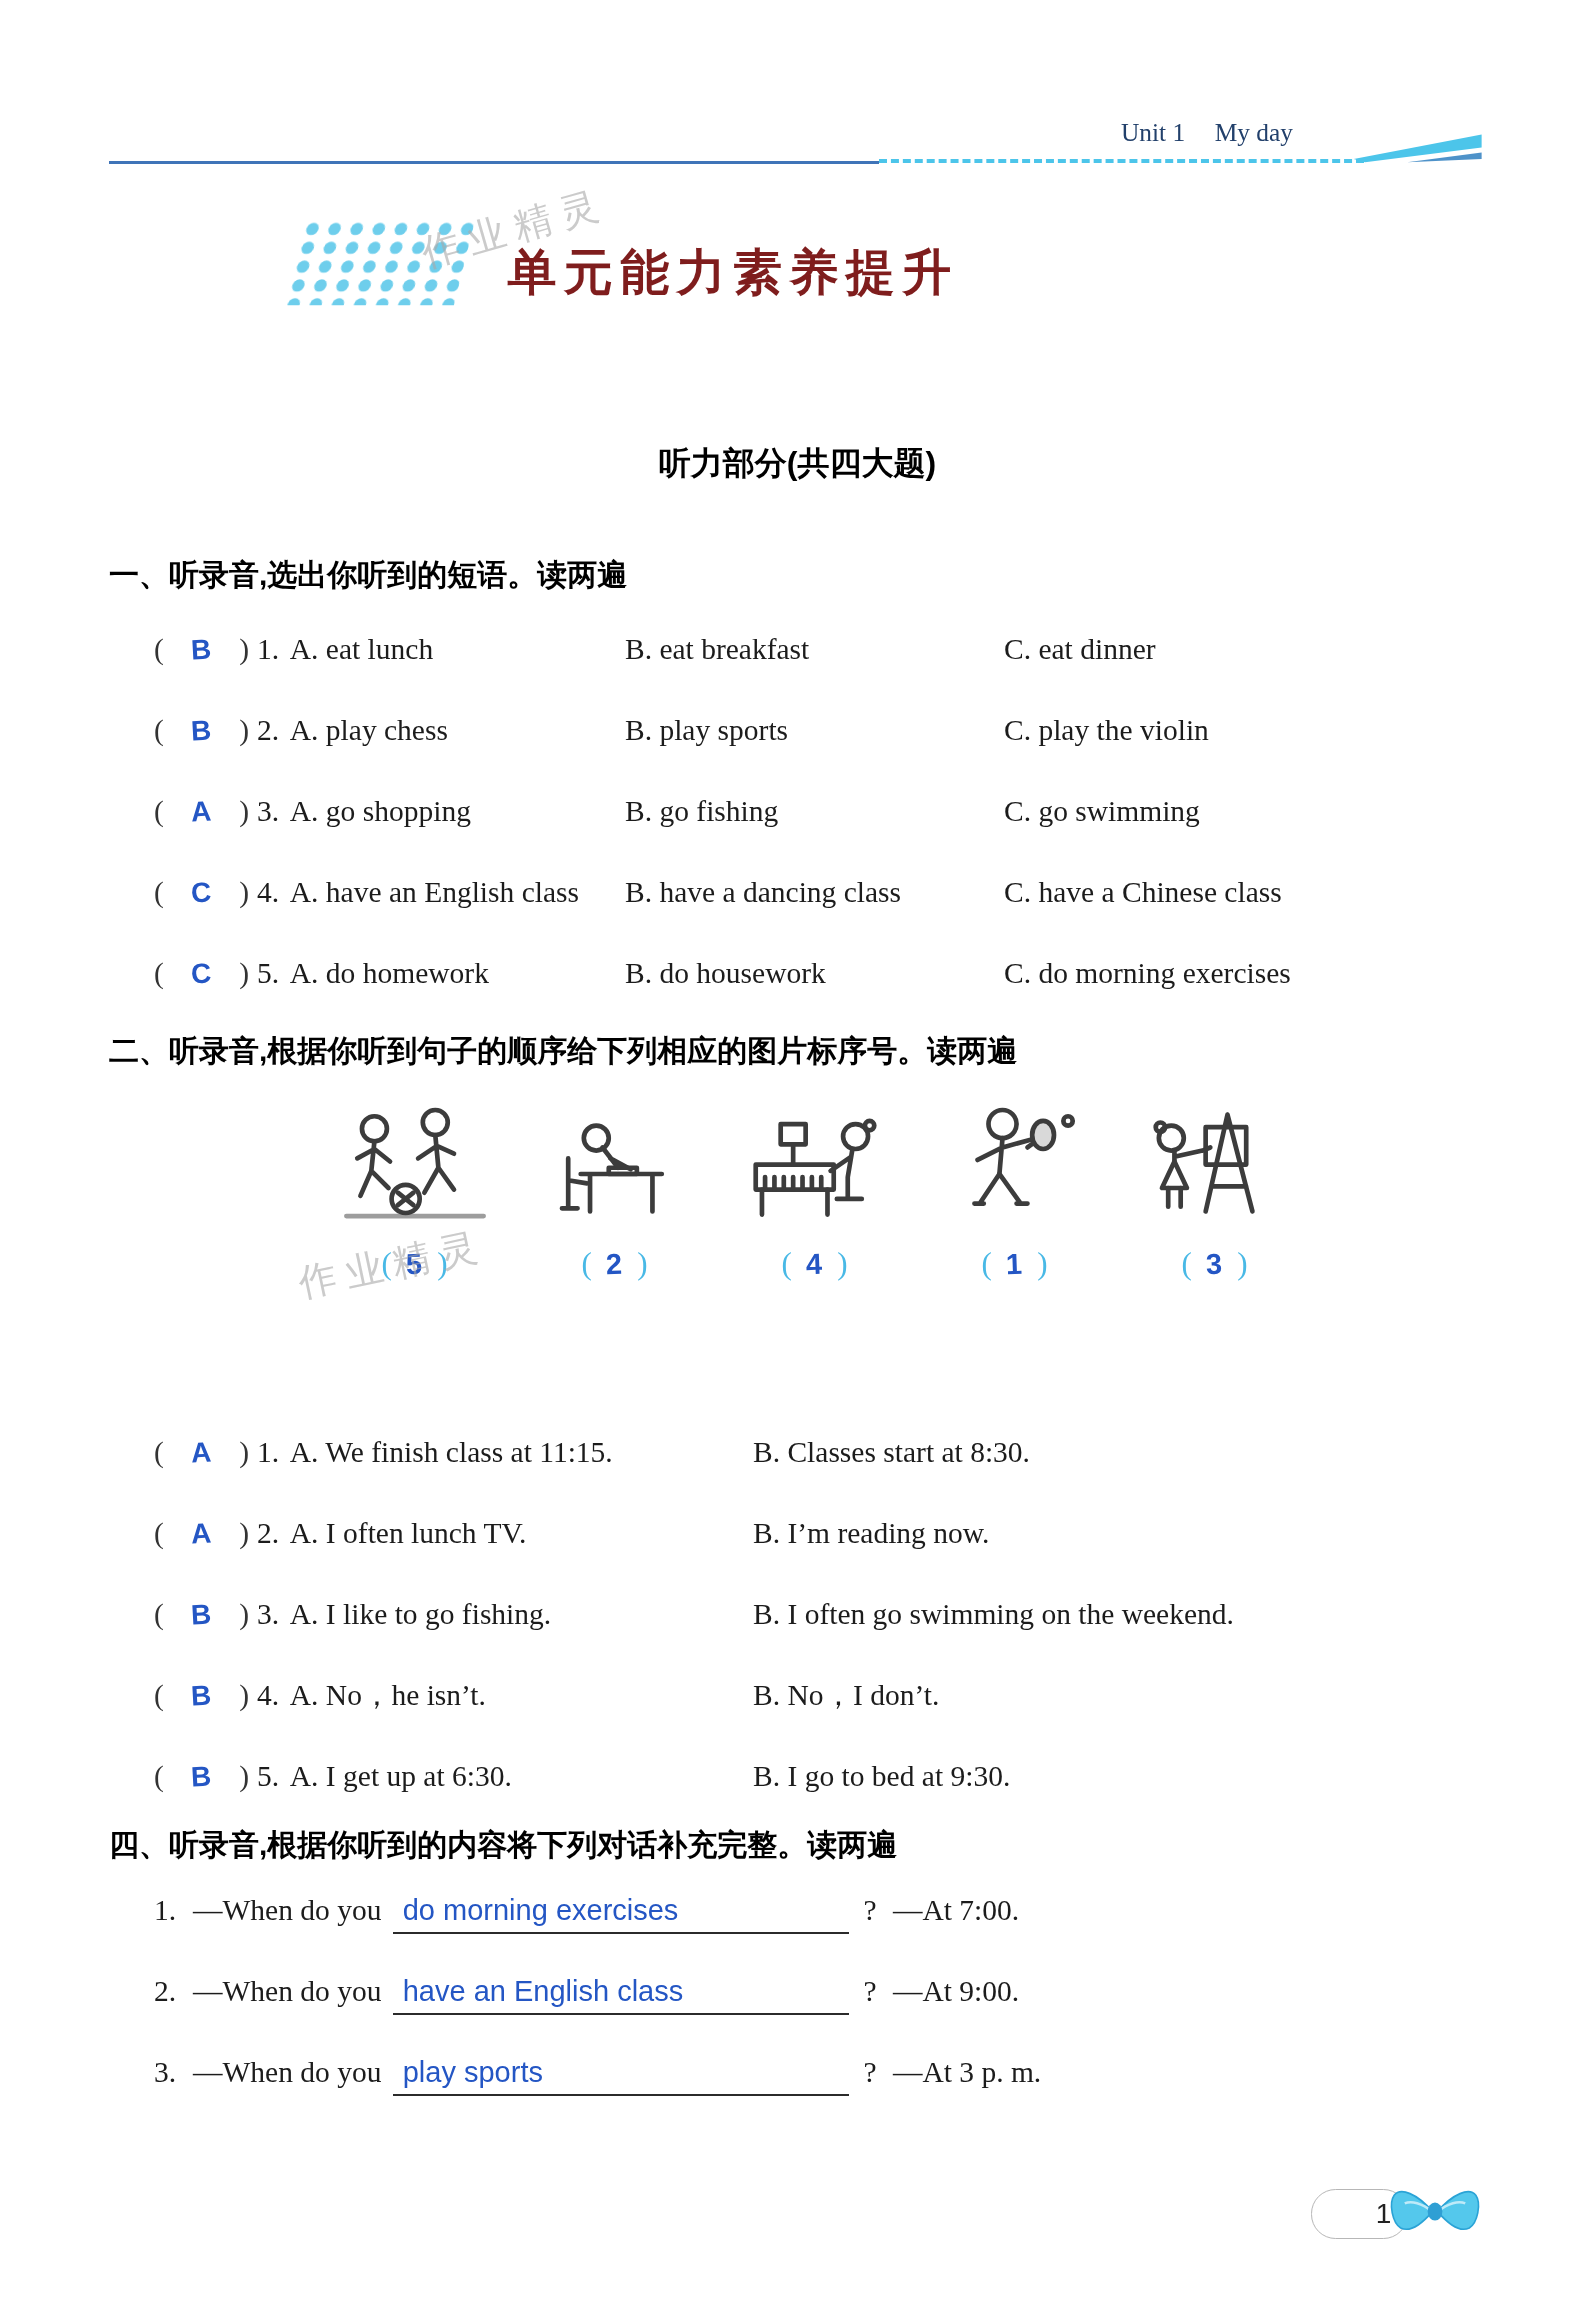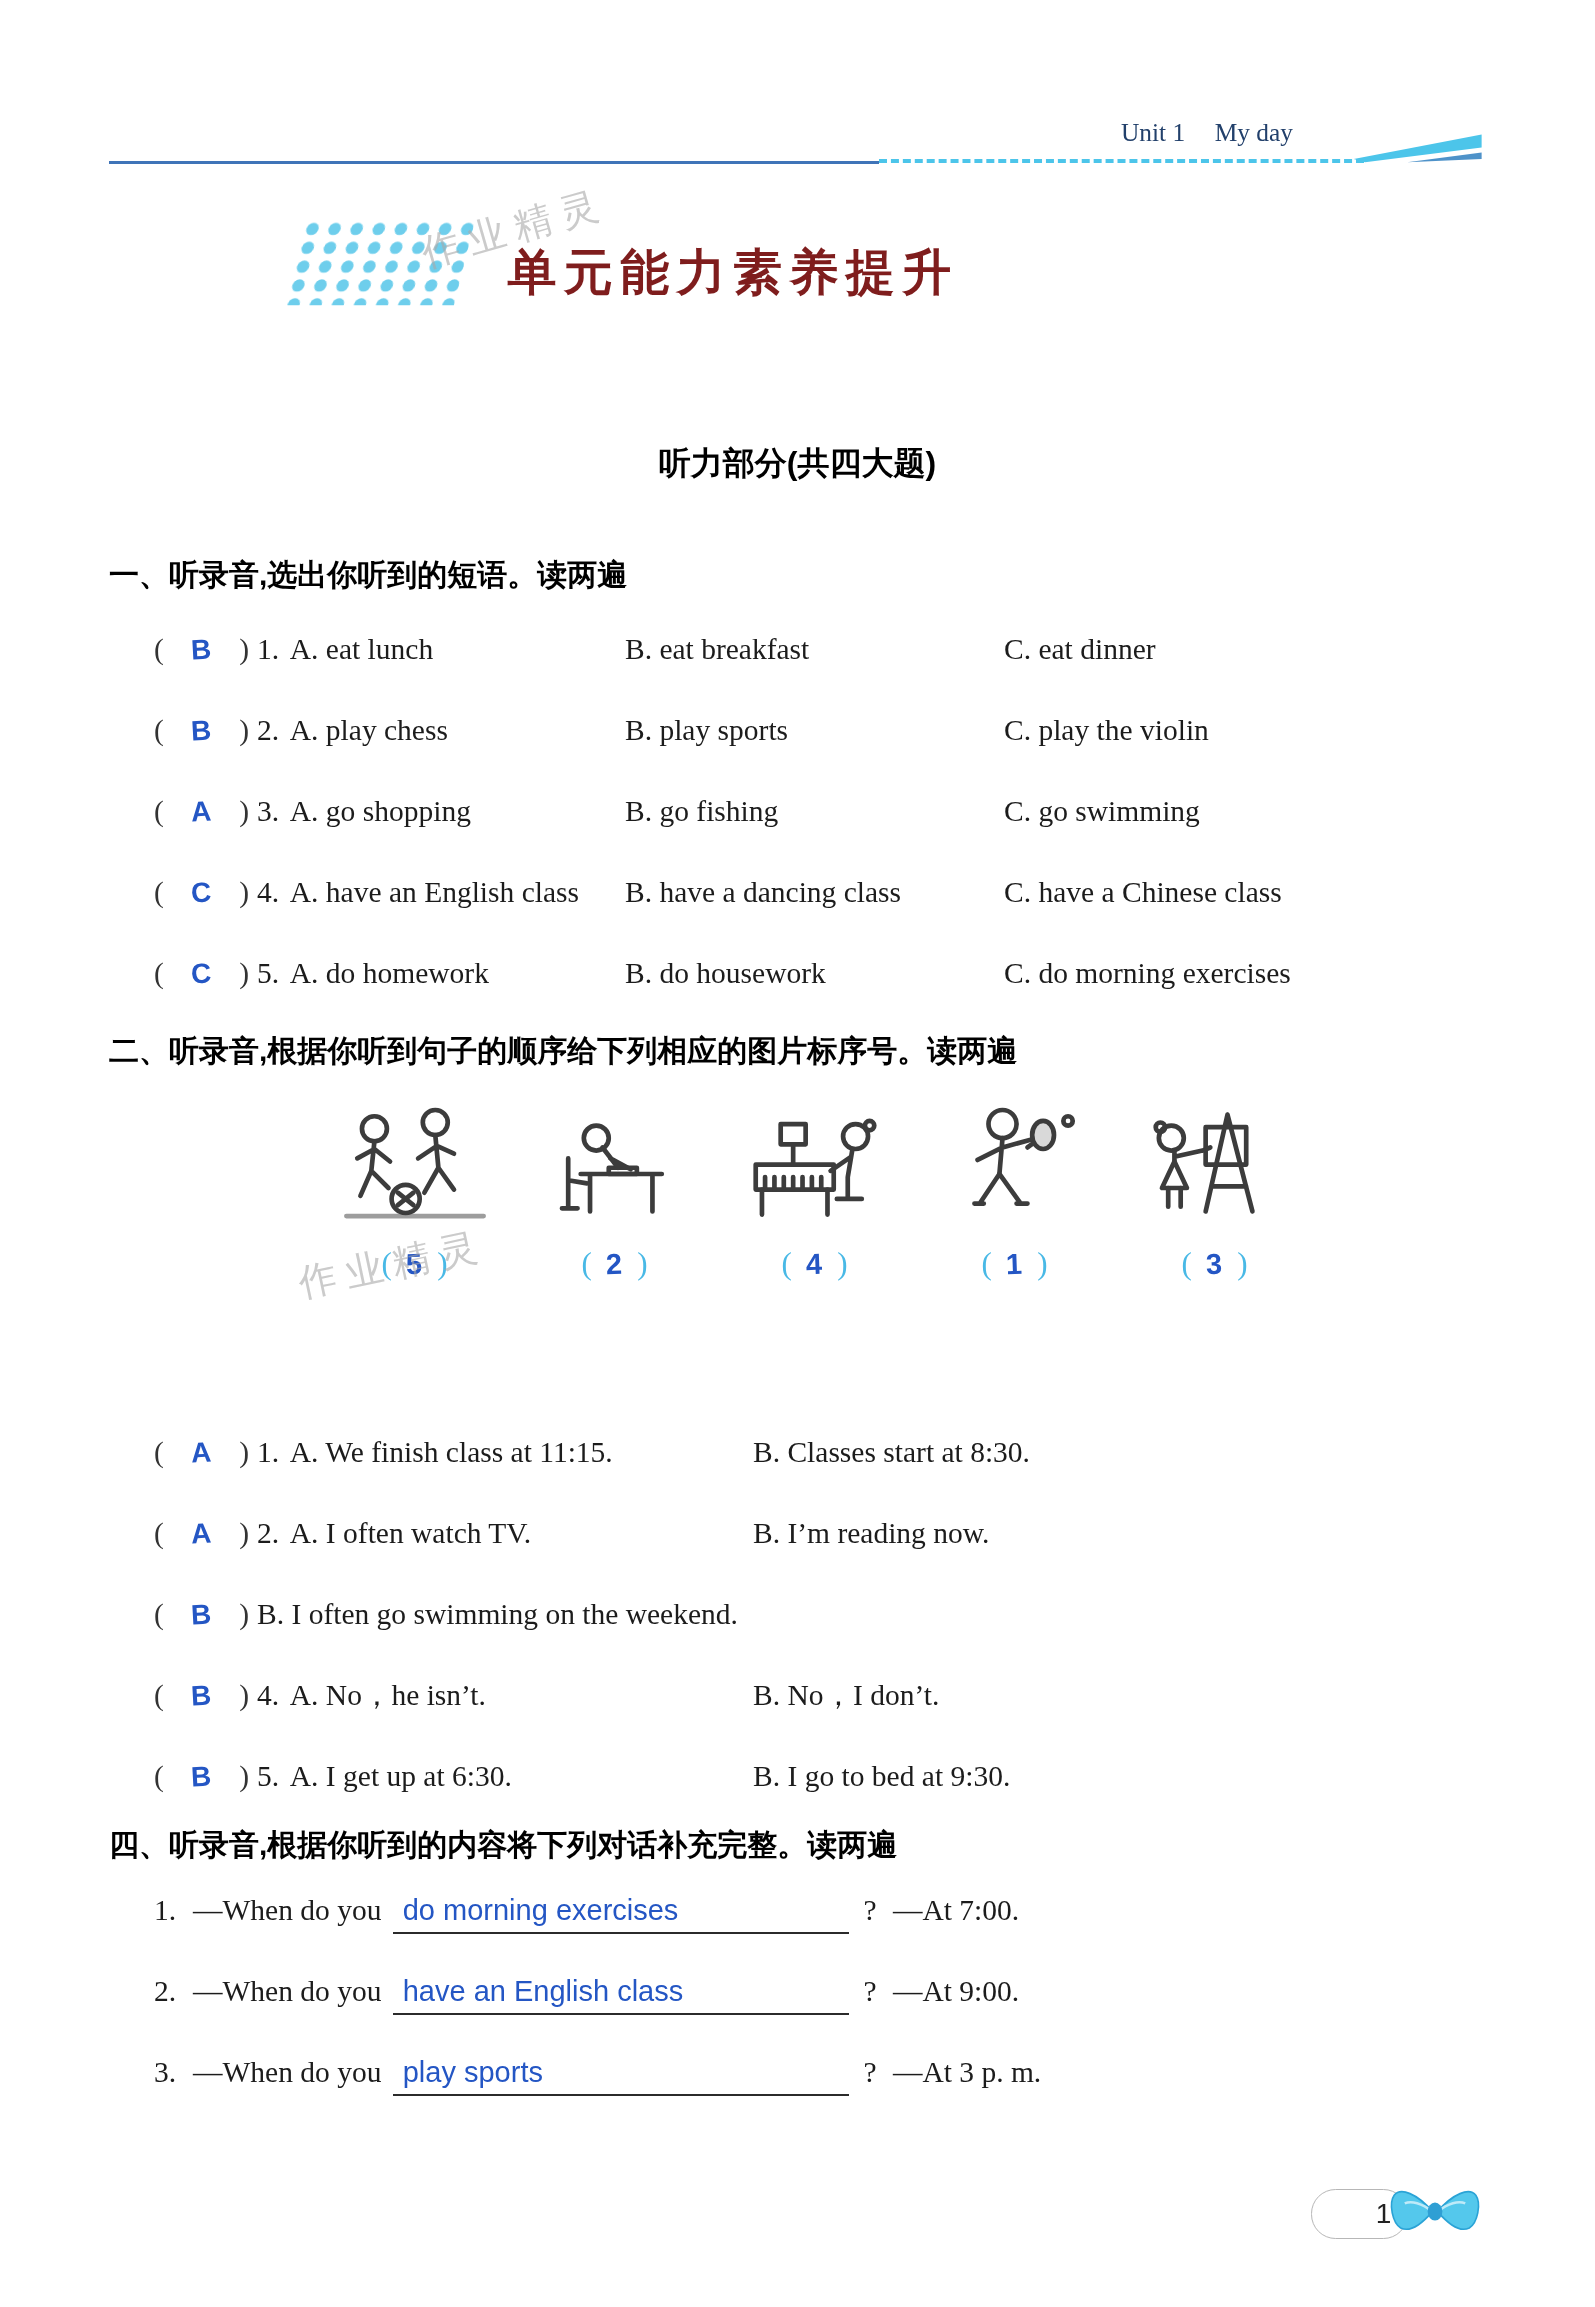--- a/index.html
+++ b/index.html
@@ -296,29 +296,30 @@
         </span>
       <span><span class="qnum">1.</span><span>A. We finish class at 11:15.</span></span>
       <span>B. Classes start at 8:30.</span>
     </div>
     <div class="row s3">
       <span class="ans">
           <span class="paren">(</span>
           <span class="letter">A</span>
           <span class="paren">)</span>
         </span>
-      <span><span class="qnum">2.</span><span>A. I often watch TV.</span></span>
+      <span><span class="qnum">2.</span><span>A. I often lunch TV.</span></span>
       <span>B. I’m reading now.</span>
     </div>
     <div class="row s3">
       <span class="ans">
           <span class="paren">(</span>
           <span class="letter">B</span>
           <span class="paren">)</span>
         </span>
+      <span><span class="qnum">3.</span><span>A. I like to go fishing.</span></span>
       <span>B. I often go swimming on the weekend.</span>
     </div>
     <div class="row s3">
       <span class="ans">
           <span class="paren">(</span>
           <span class="letter">B</span>
           <span class="paren">)</span>
         </span>
       <span><span class="qnum">4.</span><span>A. No，he isn’t.</span></span>
       <span>B. No，I don’t.</span>

